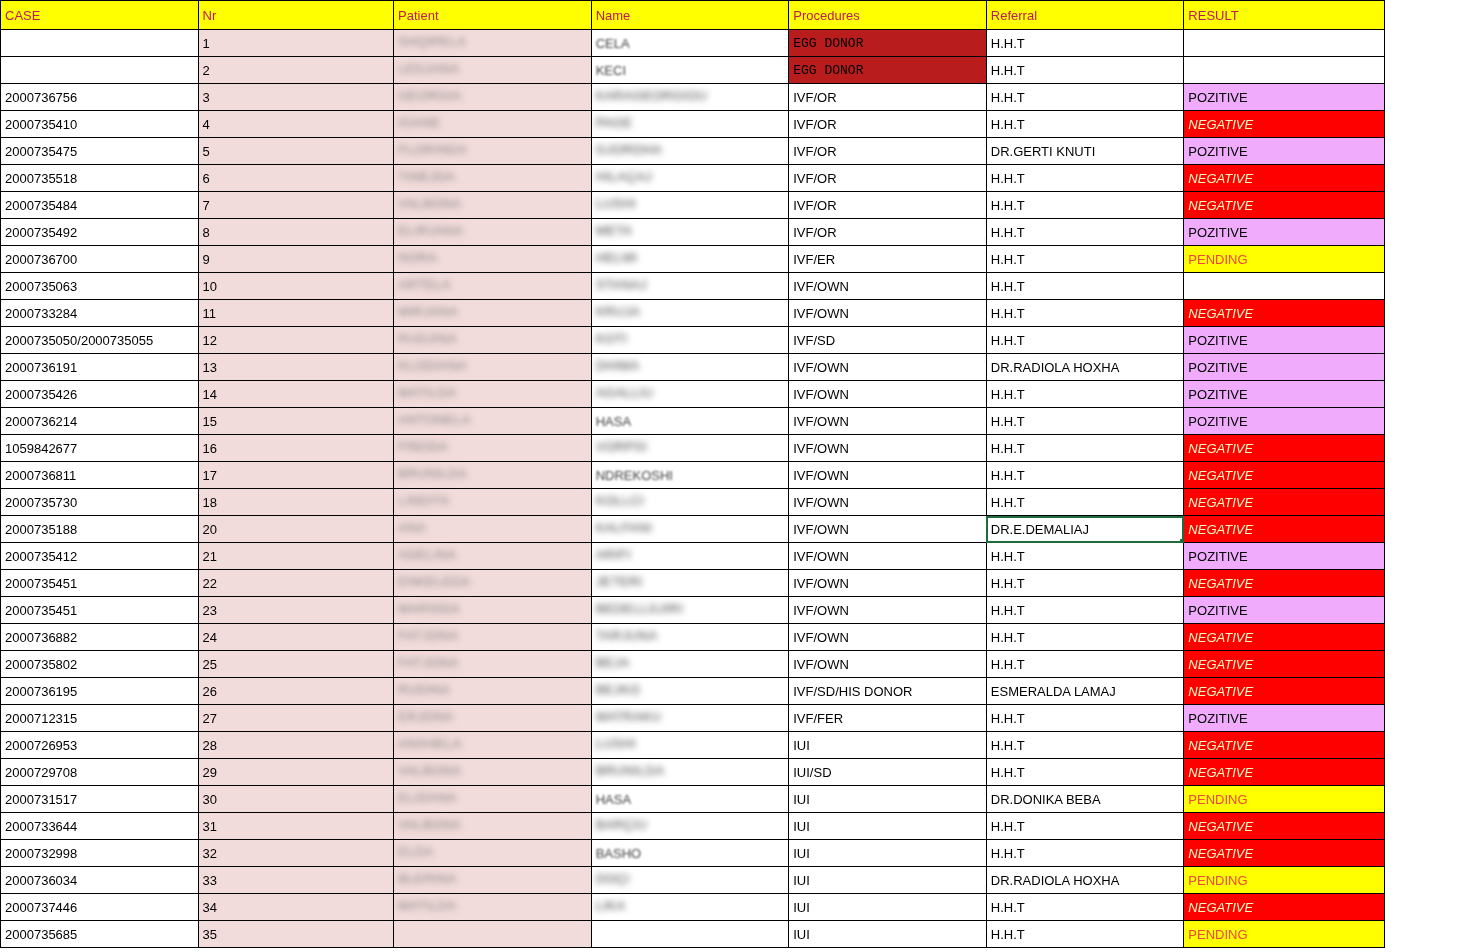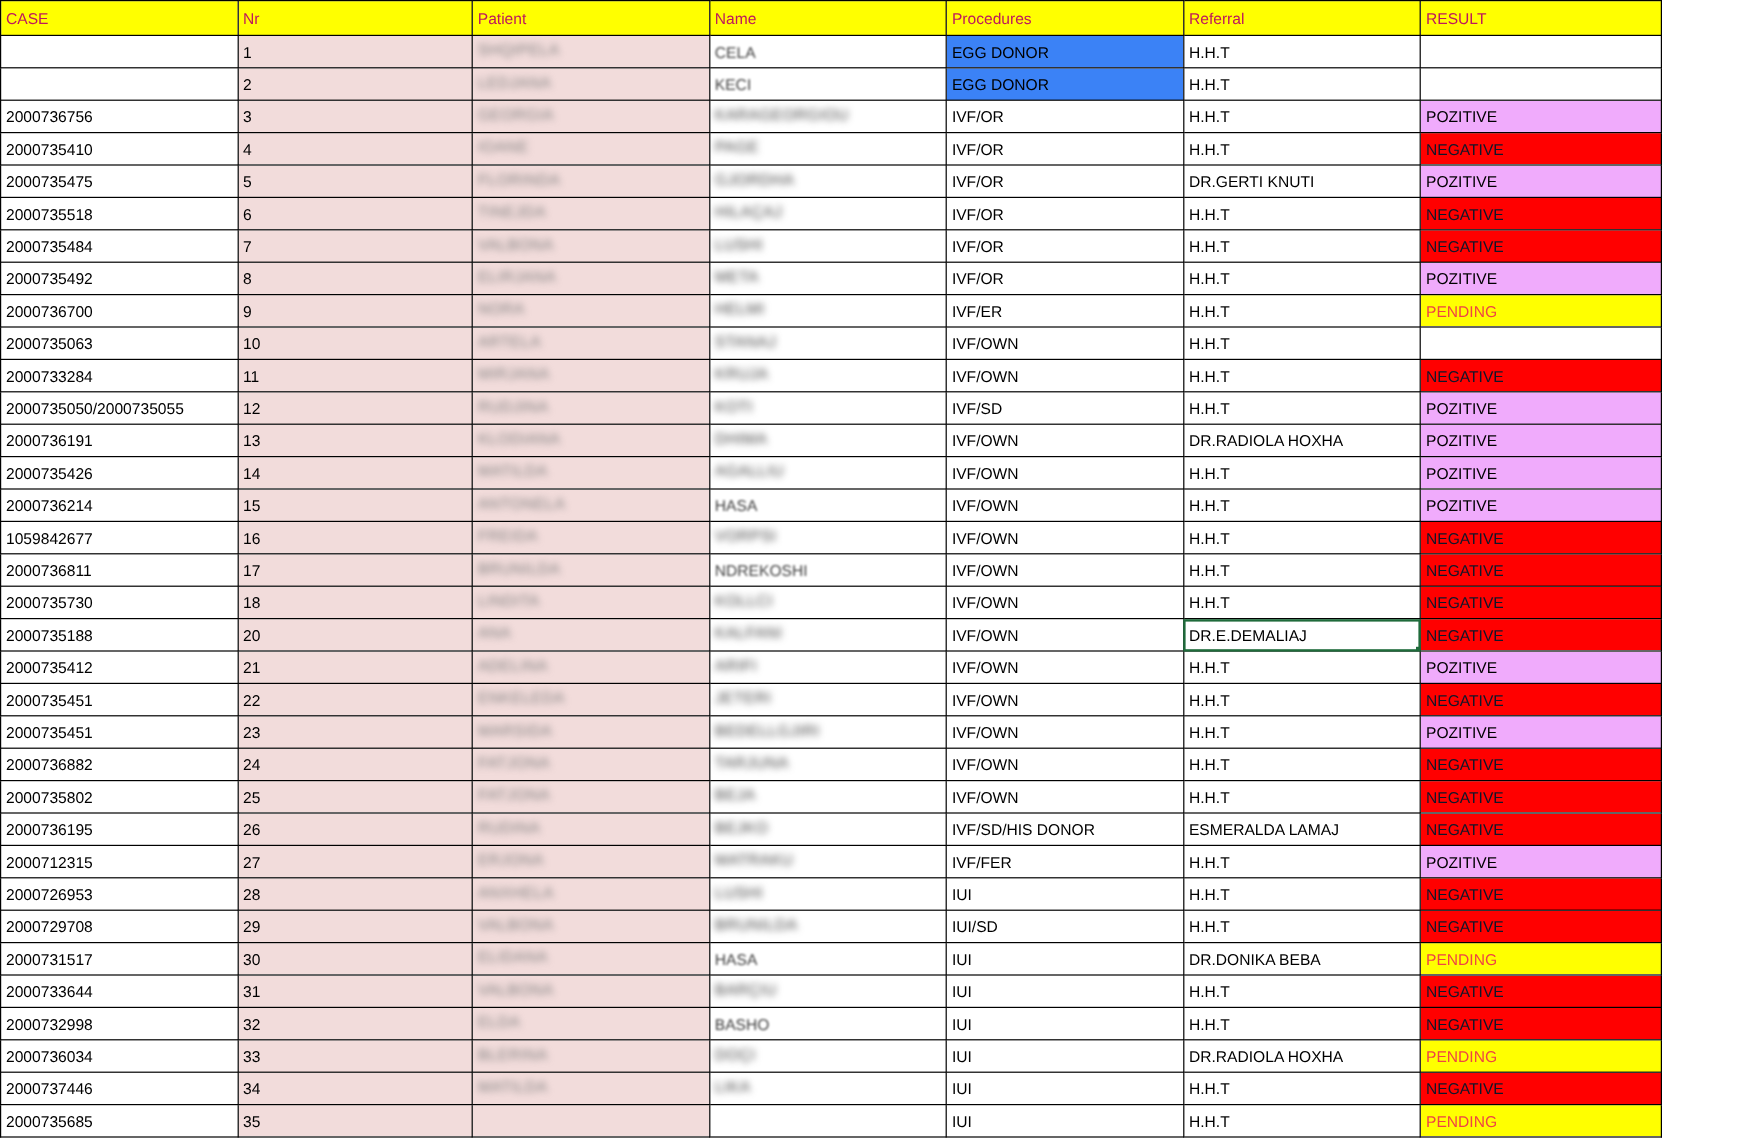--- a/index.html
+++ b/index.html
@@ -49,24 +49,24 @@
     background: #f2dcdb;
     color: #7f7f7f;
   }
   td.cell-nr {
     background: #f2dcdb;
   }
   td.cell-name {
     color: #404040;
   }
   td.res-poz   { background: #f0abfc; color: #000000; }
-  td.res-neg   { background: #ff0000; color: #0f172a; }
+  td.res-neg   { background: #ff0000; color: #fef9c3; font-style: italic; }
   td.res-pend  { background: #ffff00; color: #ef4444; }
   td.res-blank { background: #ffffff; }
-  td.proc-donor{ background: #3b82f6; }
+  td.proc-donor{ background: #b91c1c; font-family: Liberation Mono, monospace; }
 
   
   .blur {
     filter: blur(3.2px);
     display: inline-block;
     max-width: 100%;
     overflow: hidden;
     white-space: nowrap;
     letter-spacing: 0.4px;
   }

